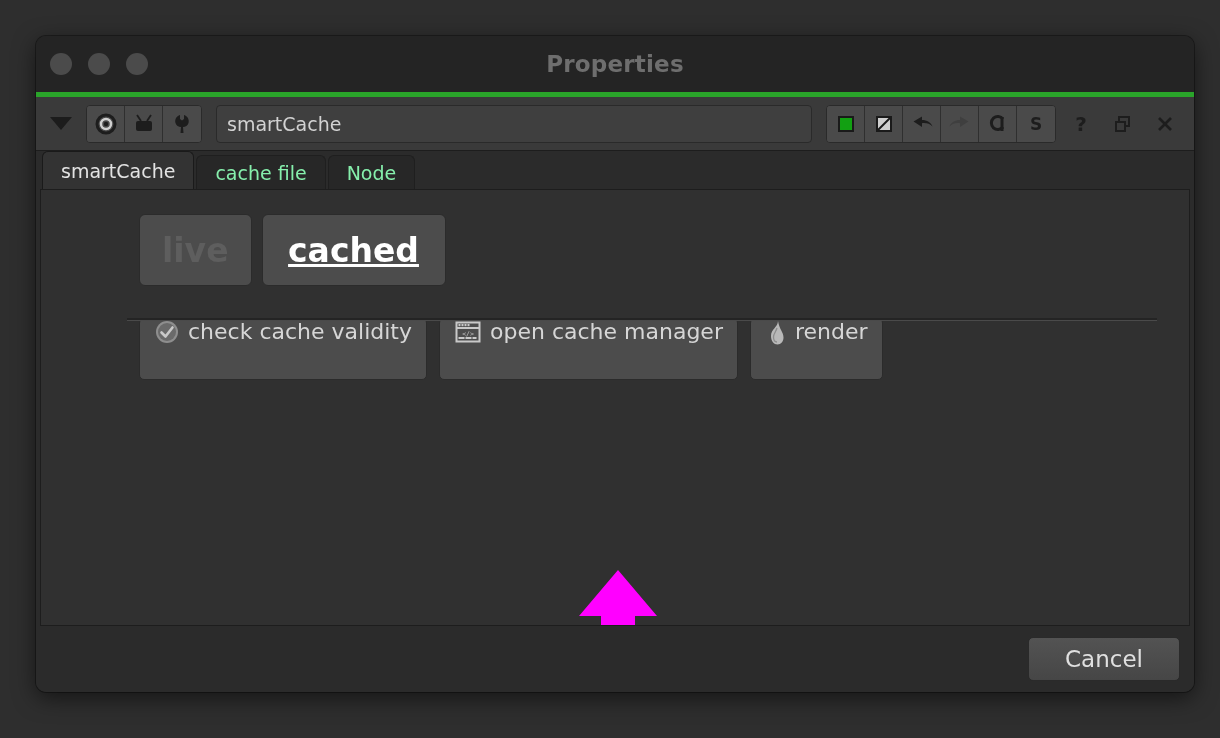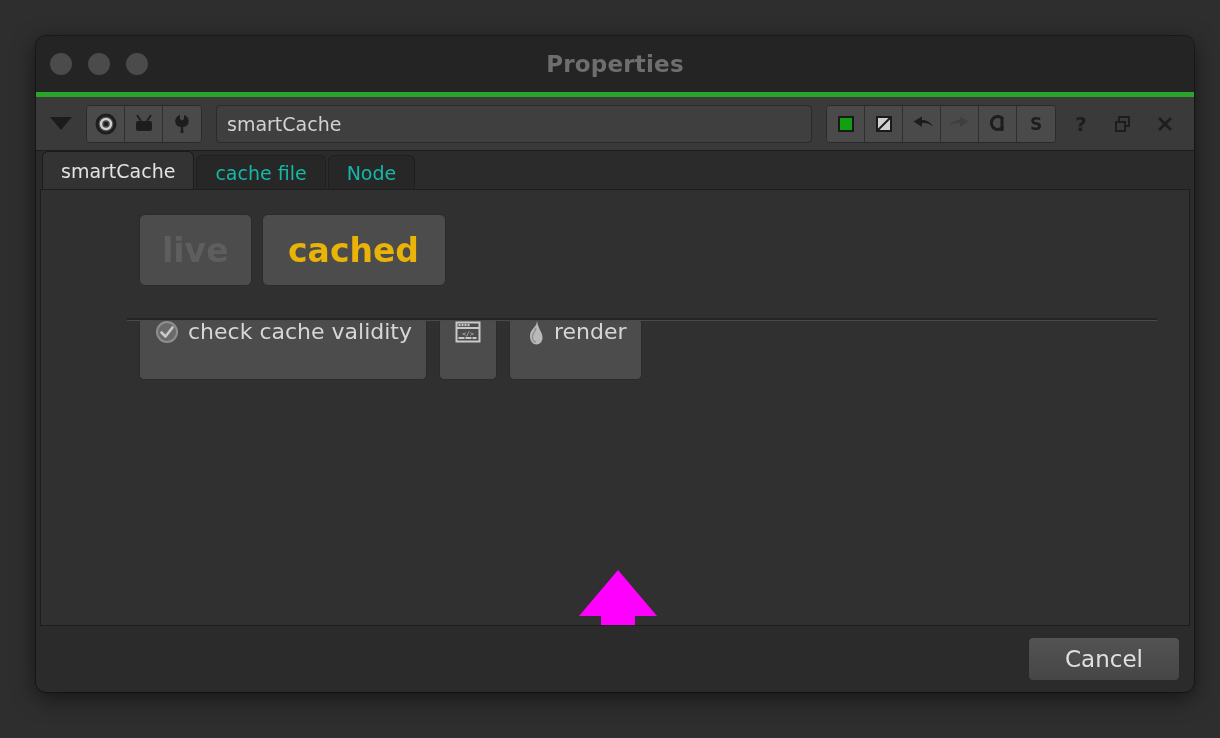--- a/index.html
+++ b/index.html
@@ -131,21 +131,21 @@
     display: flex;
     align-items: flex-end;
     padding-left: 6px;
     flex: 0 0 auto;
   }
   .tab {
     height: 34px;
     padding: 0 18px;
     display: flex; align-items: center;
     font-size: 19px;
-    color: #14b8a6;
+    color: #86efac;
     background: #272727;
     border: 1px solid #1f1f1f;
     border-bottom: none;
     border-radius: 6px 6px 0 0;
     margin-right: 2px;
     cursor: pointer;
   }
   .tab.active {
     background: #333333;
     color: #e3e3e3;
@@ -174,21 +174,21 @@
     padding: 0 22px;
     background: #4c4c4c;
     border: 1px solid #2b2b2b;
     border-radius: 6px;
     display: flex; align-items: center; justify-content: center;
     font-size: 33px;
     font-weight: bold;
     cursor: pointer;
   }
   .mode-btn.inactive { color: #5e5e5e; }
-  .mode-btn.active   { color: #eab308; min-width: 184px; }
+  .mode-btn.active   { color: #ffffff; min-width: 184px; text-decoration: underline; }
 
   #divider {
     position: absolute;
     left: 86px; right: 32px;
     top: 128px;
     border-top: 2px solid #242424;
     border-bottom: 1px solid #4a4a4a;
   }
 
   #action-row {
@@ -395,20 +395,21 @@
               <rect x="13.5" y="5" width="2" height="2.2"></rect>
             </g>
             <text x="14" y="16.5" font-family="DejaVu Sans Mono, monospace" font-size="6.5" fill="#c9c9c9" text-anchor="middle">&lt;/&gt;</text>
             <g fill="#c9c9c9">
               <rect x="4.5" y="18" width="6" height="2"></rect>
               <rect x="11.5" y="18" width="6" height="2"></rect>
               <rect x="18.5" y="18" width="4" height="2"></rect>
             </g>
           </svg>
         </span>
+        <span class="lbl">open cache manager</span>
       </div>
 
       <div class="action-btn">
         <span>
           <svg width="22" height="28" viewBox="0 0 22 28">
             <path d="M13 2 C13 8 6 10 6 17 C6 22 9 25.5 12.5 25.5 C16 25.5 18.5 22.5 18.5 18.5 C18.5 13 14.5 11 13 2 Z" fill="#b9b9b9"></path>
             <path d="M12 9 C11 13 8.5 14.5 8.5 18 C8.5 21 10 23 12 23" fill="none" stroke="#8d8d8d" stroke-width="1.3"></path>
           </svg>
         </span>
         <span class="lbl">render</span>

